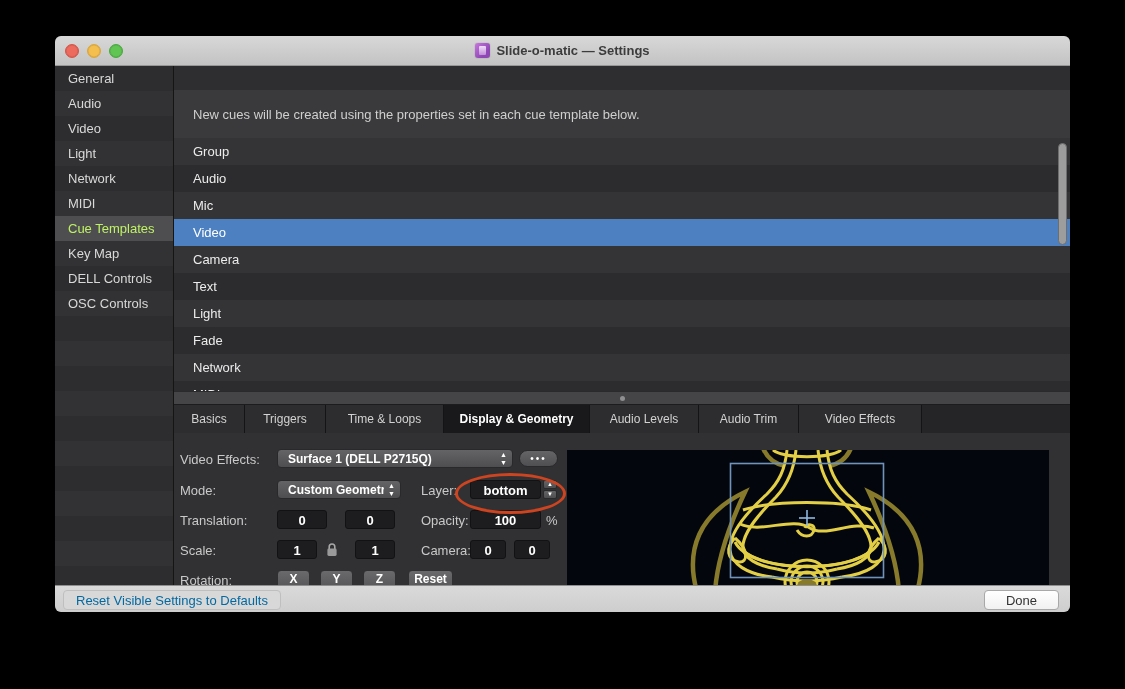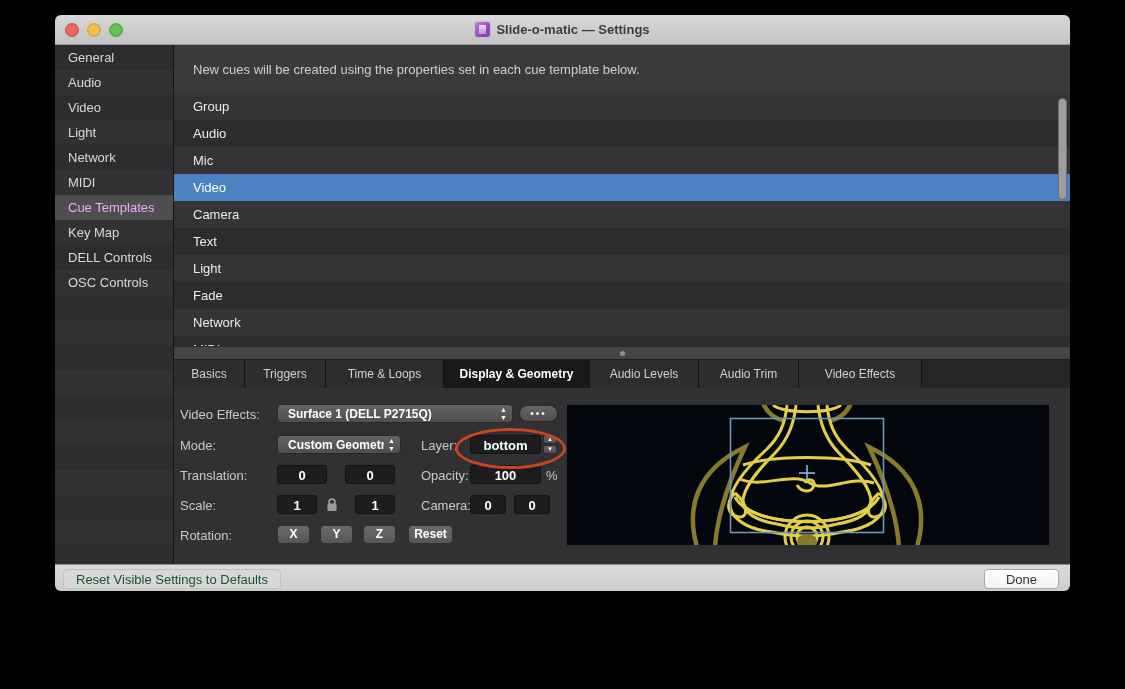--- a/index.html
+++ b/index.html
@@ -1,40 +1,40 @@
 <!DOCTYPE html>
 <html><head>
 <meta charset="utf-8">
 <style>
   html,body{margin:0;padding:0;background:#000;}
   .page{position:relative;width:1125px;height:689px;background:#000;overflow:hidden;
         font-family:"Liberation Sans",sans-serif;}
-  .window{position:absolute;left:55px;top:15px;width:1015px;height:576px;border-radius:6px;
+  .window{position:absolute;left:55px;top:36px;width:1015px;height:576px;border-radius:6px;
           overflow:hidden;background:#2e2e30;box-shadow:0 14px 40px rgba(0,0,0,.85),0 0 0 1px rgba(0,0,0,.6);}
   
   .titlebar{position:relative;height:29px;background:linear-gradient(#d8d8d8,#c3c3c3);
             border-bottom:1px solid #979797;display:flex;align-items:center;justify-content:center;}
   .traffic{position:absolute;left:10px;top:0;height:29px;display:flex;align-items:center;gap:8px;}
   .tl{width:12px;height:12px;border-radius:50%;display:inline-block;box-shadow:inset 0 0 1px rgba(0,0,0,.35);}
   .tl.red{background:#ed6a5e;border:1px solid #d55549;}
   .tl.yellow{background:#f5bf4f;border:1px solid #dba63c;}
   .tl.green{background:#61c554;border:1px solid #4aa93e;}
   .title-wrap{display:flex;align-items:center;gap:6px;}
   .app-icon{width:15px;height:15px;border-radius:3px;background:linear-gradient(135deg,#c876de 0%,#8e47b5 70%);
             position:relative;display:inline-block;box-shadow:0 0 1px rgba(0,0,0,.5);}
   .app-icon-inner{position:absolute;left:4px;top:3px;width:7px;height:9px;border-radius:1px;
             background:linear-gradient(#f0dcf8,#c18fd8);}
   .title-text{font-size:13px;font-weight:600;color:#3c3c3c;}
   
   .body-row{display:flex;height:519px;}
   .sidebar{width:118px;flex:0 0 118px;border-right:1px solid #151515;position:relative;
            background:repeating-linear-gradient(to bottom,#2d2d2f 0 25px,#323234 25px 50px);}
   .side-item{height:25px;line-height:25px;padding-left:13px;font-size:13px;color:#d9d9d9;}
-  .side-item.is-selected{background:#4e4e50;color:#f0abfc;}
-  .main{flex:1;display:flex;flex-direction:column;background:#2e2e30;min-width:0;}
+  .side-item.is-selected{background:#4e4e50;color:#bef264;}
+  .main{flex:1;display:flex;flex-direction:column;background:#2e2e30;min-width:0;margin-top:24px;}
   .note-bar{height:48px;background:#3a3a3c;display:flex;align-items:center;padding-left:19px;
             font-size:13px;color:#cfcfcf;}
   
   .cue-list{height:253px;position:relative;overflow:hidden;}
   .cue-row{height:27px;line-height:27px;padding-left:19px;font-size:13px;color:#ececec;}
   .cue-row:nth-child(odd){background:#343436;}
   .cue-row:nth-child(even){background:#2c2c2e;}
   .cue-row.is-selected{background:#4c80c0;color:#fff;}
   .scrollbar{position:absolute;right:2px;top:0;width:11px;height:100%;}
   .scroll-thumb{position:absolute;left:1px;top:5px;width:9px;height:102px;border-radius:5px;
@@ -73,21 +73,21 @@
   .suffix{position:absolute;font-size:13px;color:#c9c9c9;height:19px;line-height:19px;}
   .lock-wrap{position:absolute;width:14px;height:19px;display:flex;align-items:center;justify-content:center;}
   .annotation-ellipse{position:absolute;left:281px;top:40px;width:105px;height:35px;border:3px solid #cc4420;
          border-radius:50%;pointer-events:none;z-index:6;}
   .preview{position:absolute;left:393px;top:17px;width:482px;height:140px;background:#04060e;overflow:hidden;}
   
   .footer{height:28px;background:linear-gradient(#dadada,#cdcdcd);border-top:1px solid #8f8f8f;
           box-sizing:border-box;position:relative;}
   .fbtn{position:absolute;top:4px;height:20px;border-radius:4px;font-size:13px;
         font-family:"Liberation Sans",sans-serif;}
-  .fbtn.reset{left:8px;padding:0 12px;background:#d8d8d8;border:1px solid #bfbfbf;color:#14532d;}
+  .fbtn.reset{left:8px;padding:0 12px;background:#d8d8d8;border:1px solid #bfbfbf;color:#0369a1;}
   .fbtn.done{right:11px;width:75px;background:linear-gradient(#ffffff,#f1f1f1);
         border:1px solid #a8a8a8;color:#333;}
 </style>
 </head>
 <body>
 
 <div class="page">
   <div class="window">
 
     <div class="titlebar">

